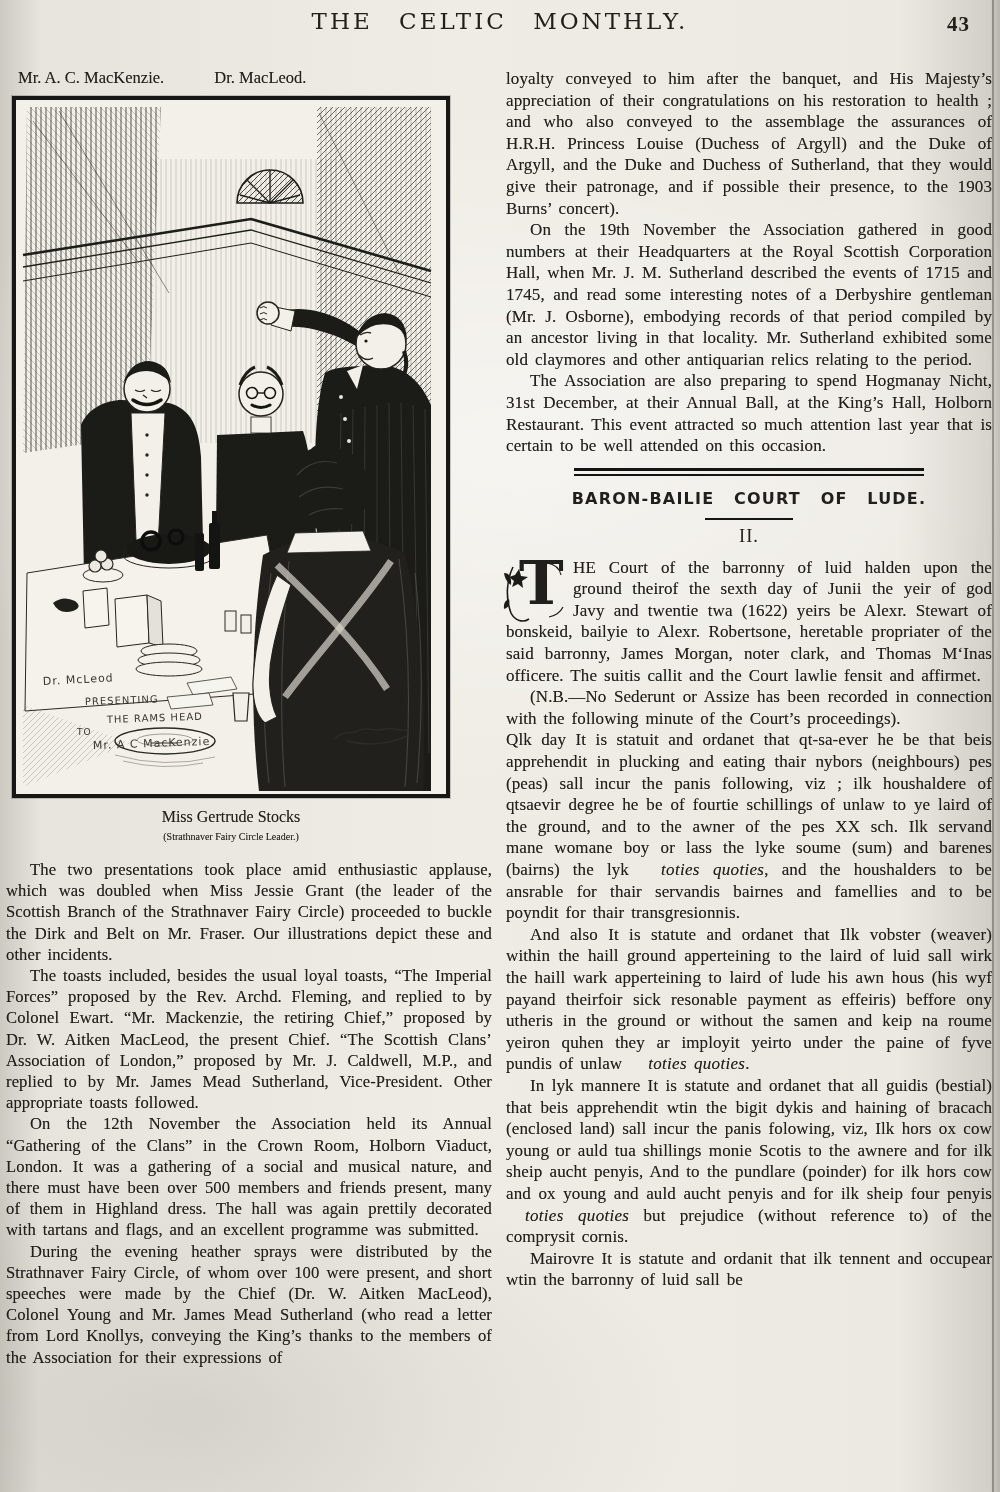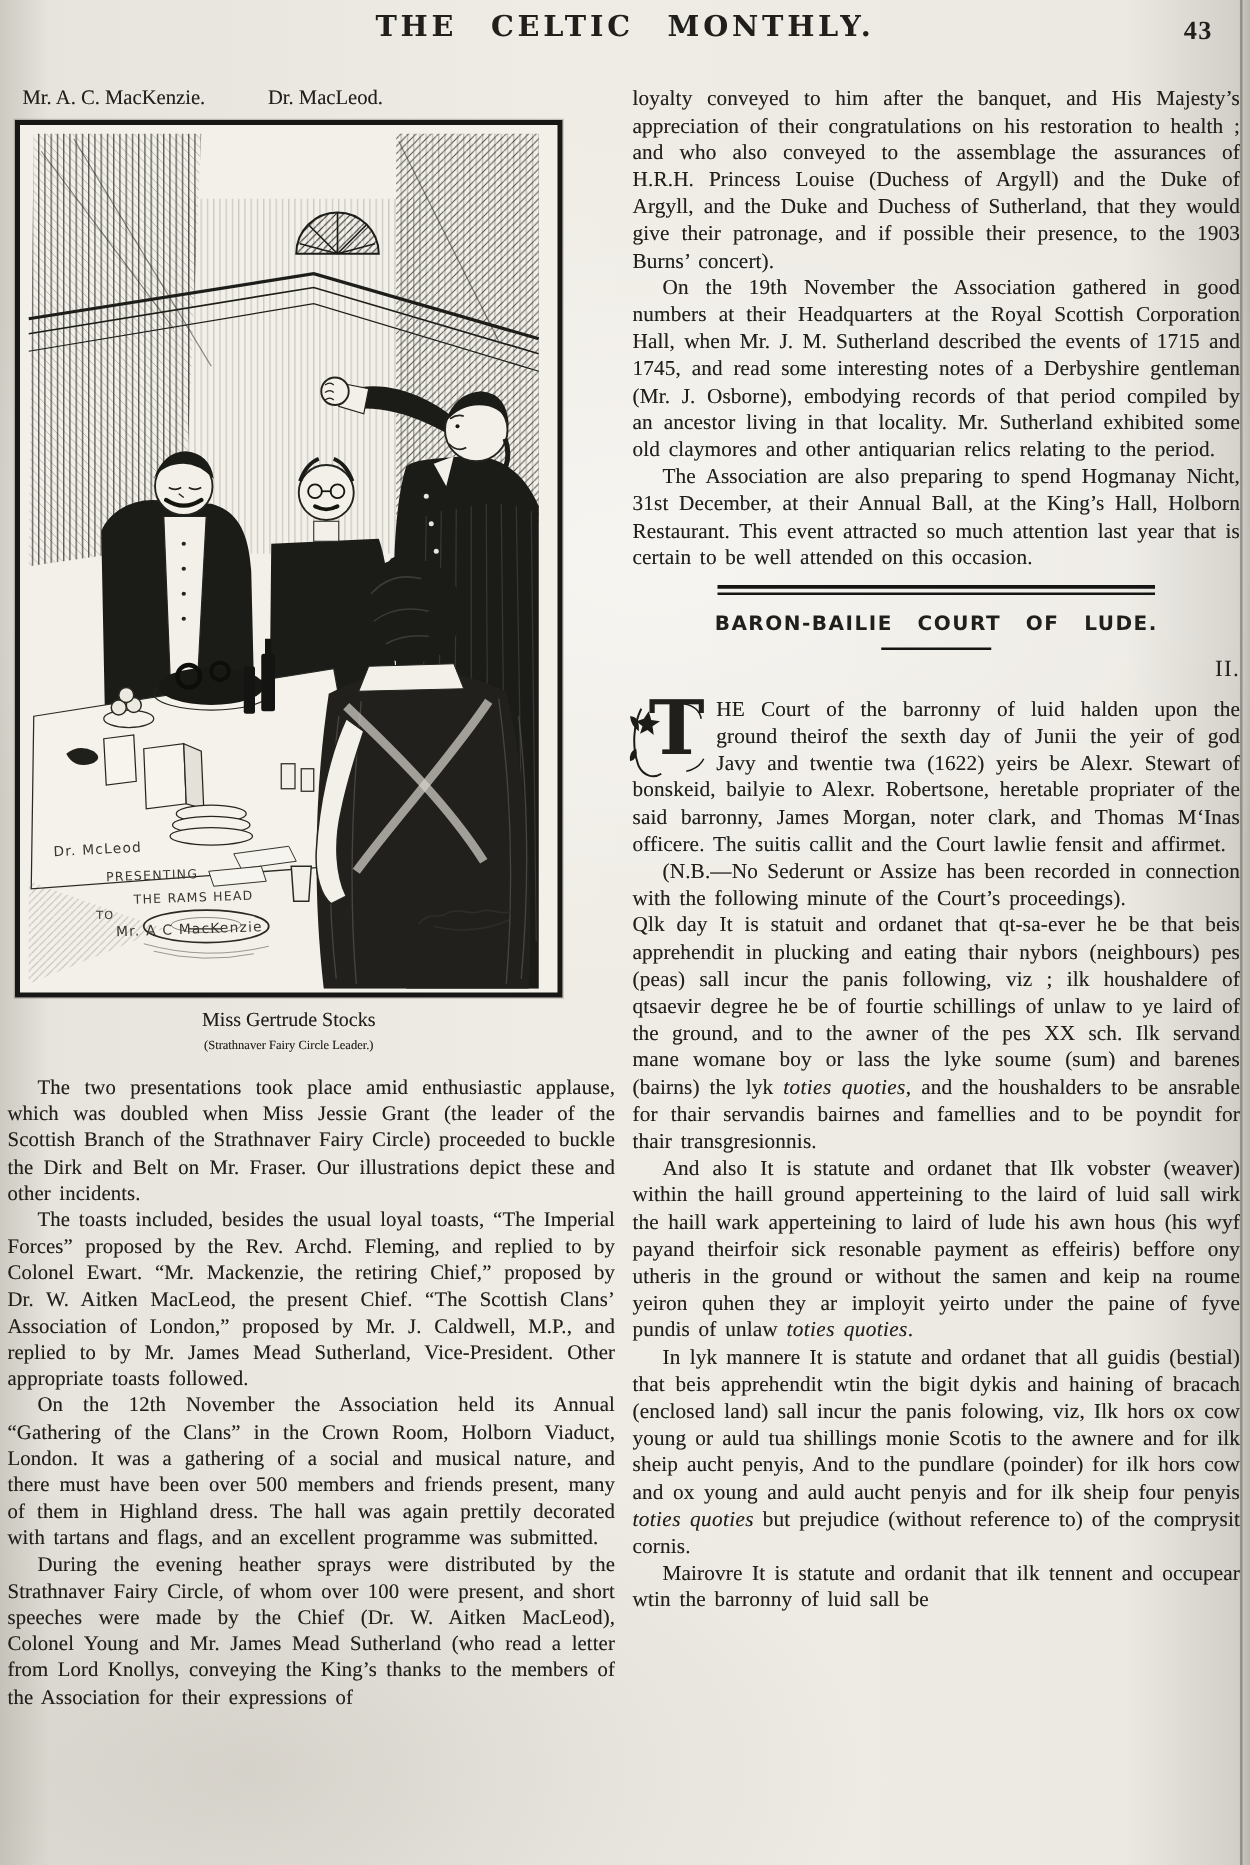--- a/index.html
+++ b/index.html
@@ -21,35 +21,35 @@
     font-family:"Liberation Serif","DejaVu Serif",serif;
   }
   .page::after{ 
     content:"";position:absolute;top:0;right:6px;width:2px;height:100%;
     background:rgba(40,38,34,.35);filter:blur(.5px);
   }
   .masthead{position:relative;height:46px;padding-top:8px;}
   .masthead h1{
     margin:0;text-align:center;
     font-family:"DejaVu Serif","Liberation Serif",serif;
-    font-size:23px;font-weight:bold;letter-spacing:3px;word-spacing:16px;
+    font-size:23px;font-weight:normal;letter-spacing:3px;word-spacing:16px;
   }
   .pageno{
     position:absolute;top:12px;right:30px;
     font-size:21px;font-weight:bold;letter-spacing:1px;
   }
   .columns{display:flex;gap:14px;padding:0 6px;}
   .col{width:486px;}
   .body-p{
     margin:0;text-align:justify;
     font-size:17px;line-height:21.6px;
     word-spacing:2.6px;letter-spacing:.1px;
     text-shadow:0 0 .4px rgba(20,18,15,.45);
   }
-  .body-p i{letter-spacing:.3px;}
+  .body-p i{letter-spacing:.3px;margin-left:19px;}
   .indent{text-indent:24px;}
   .noindent{text-indent:0;}
   
   .photo-caption-top{margin:14px 0 8px 12px;font-size:16.5px;text-shadow:0 0 .4px rgba(20,18,15,.4);}
   .photo-caption-top .cap-left{margin-right:46px;}
   figure.illustration{
     margin:0 0 0 6px;width:424px;
     border:4px solid #171715;background:#f2f0e8;padding:3px;
     box-shadow:0 0 0 1px rgba(60,58,52,.25);
   }
@@ -65,21 +65,21 @@
   .double-rule{
     width:350px;height:3px;margin:11px auto 0;
     border-top:3px solid #151513;border-bottom:2px solid #151513;
   }
   h2.section-heading{
     margin:13px 0 0;text-align:center;
     font-family:"DejaVu Sans","Liberation Sans",sans-serif;
     font-size:16px;font-weight:bold;letter-spacing:1.2px;word-spacing:13px;
   }
   .short-rule{width:88px;border-top:2px solid #151513;margin:10px auto 0;}
-  .part-no{text-align:right;font-size:18.5px;letter-spacing:1px;margin:6px 0 10px;}
+  .part-no{text-align:center;font-size:18.5px;letter-spacing:1px;margin:6px 0 10px;}
   
   .dropcap{position:relative;float:left;width:60px;height:63px;margin:1px 7px 0 0;}
   .dropcap svg{position:absolute;left:-3px;top:-1px;}
   .dc-letter{
     position:absolute;left:13px;top:-6px;
     font-family:"DejaVu Serif","Liberation Serif",serif;
     font-weight:bold;font-size:60px;line-height:63px;
   }
   .right .col-top{margin-top:14px;}
 </style>

